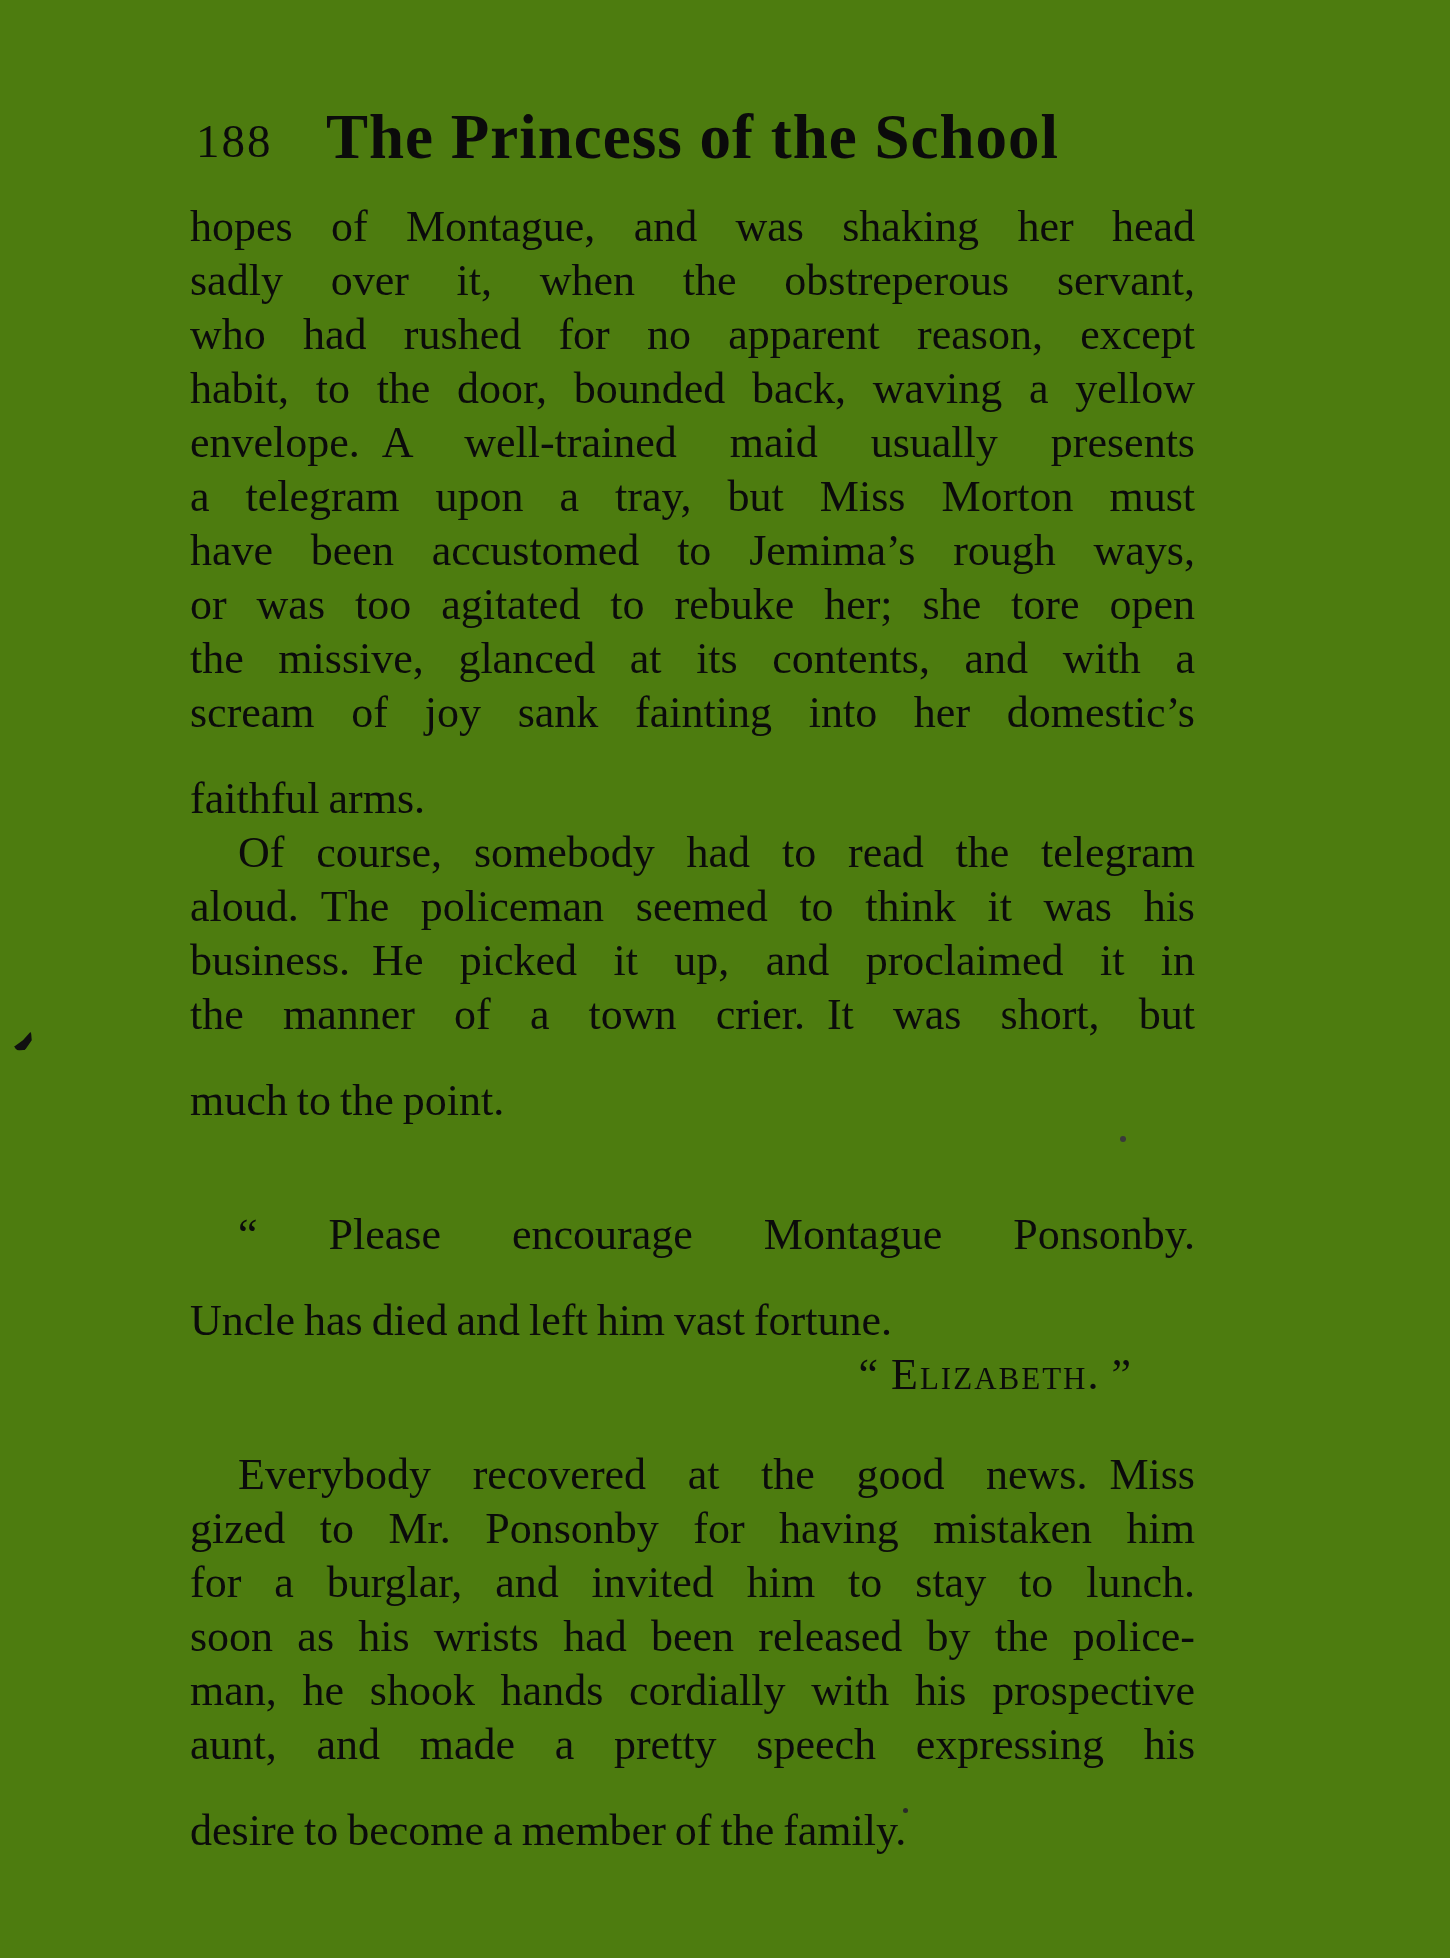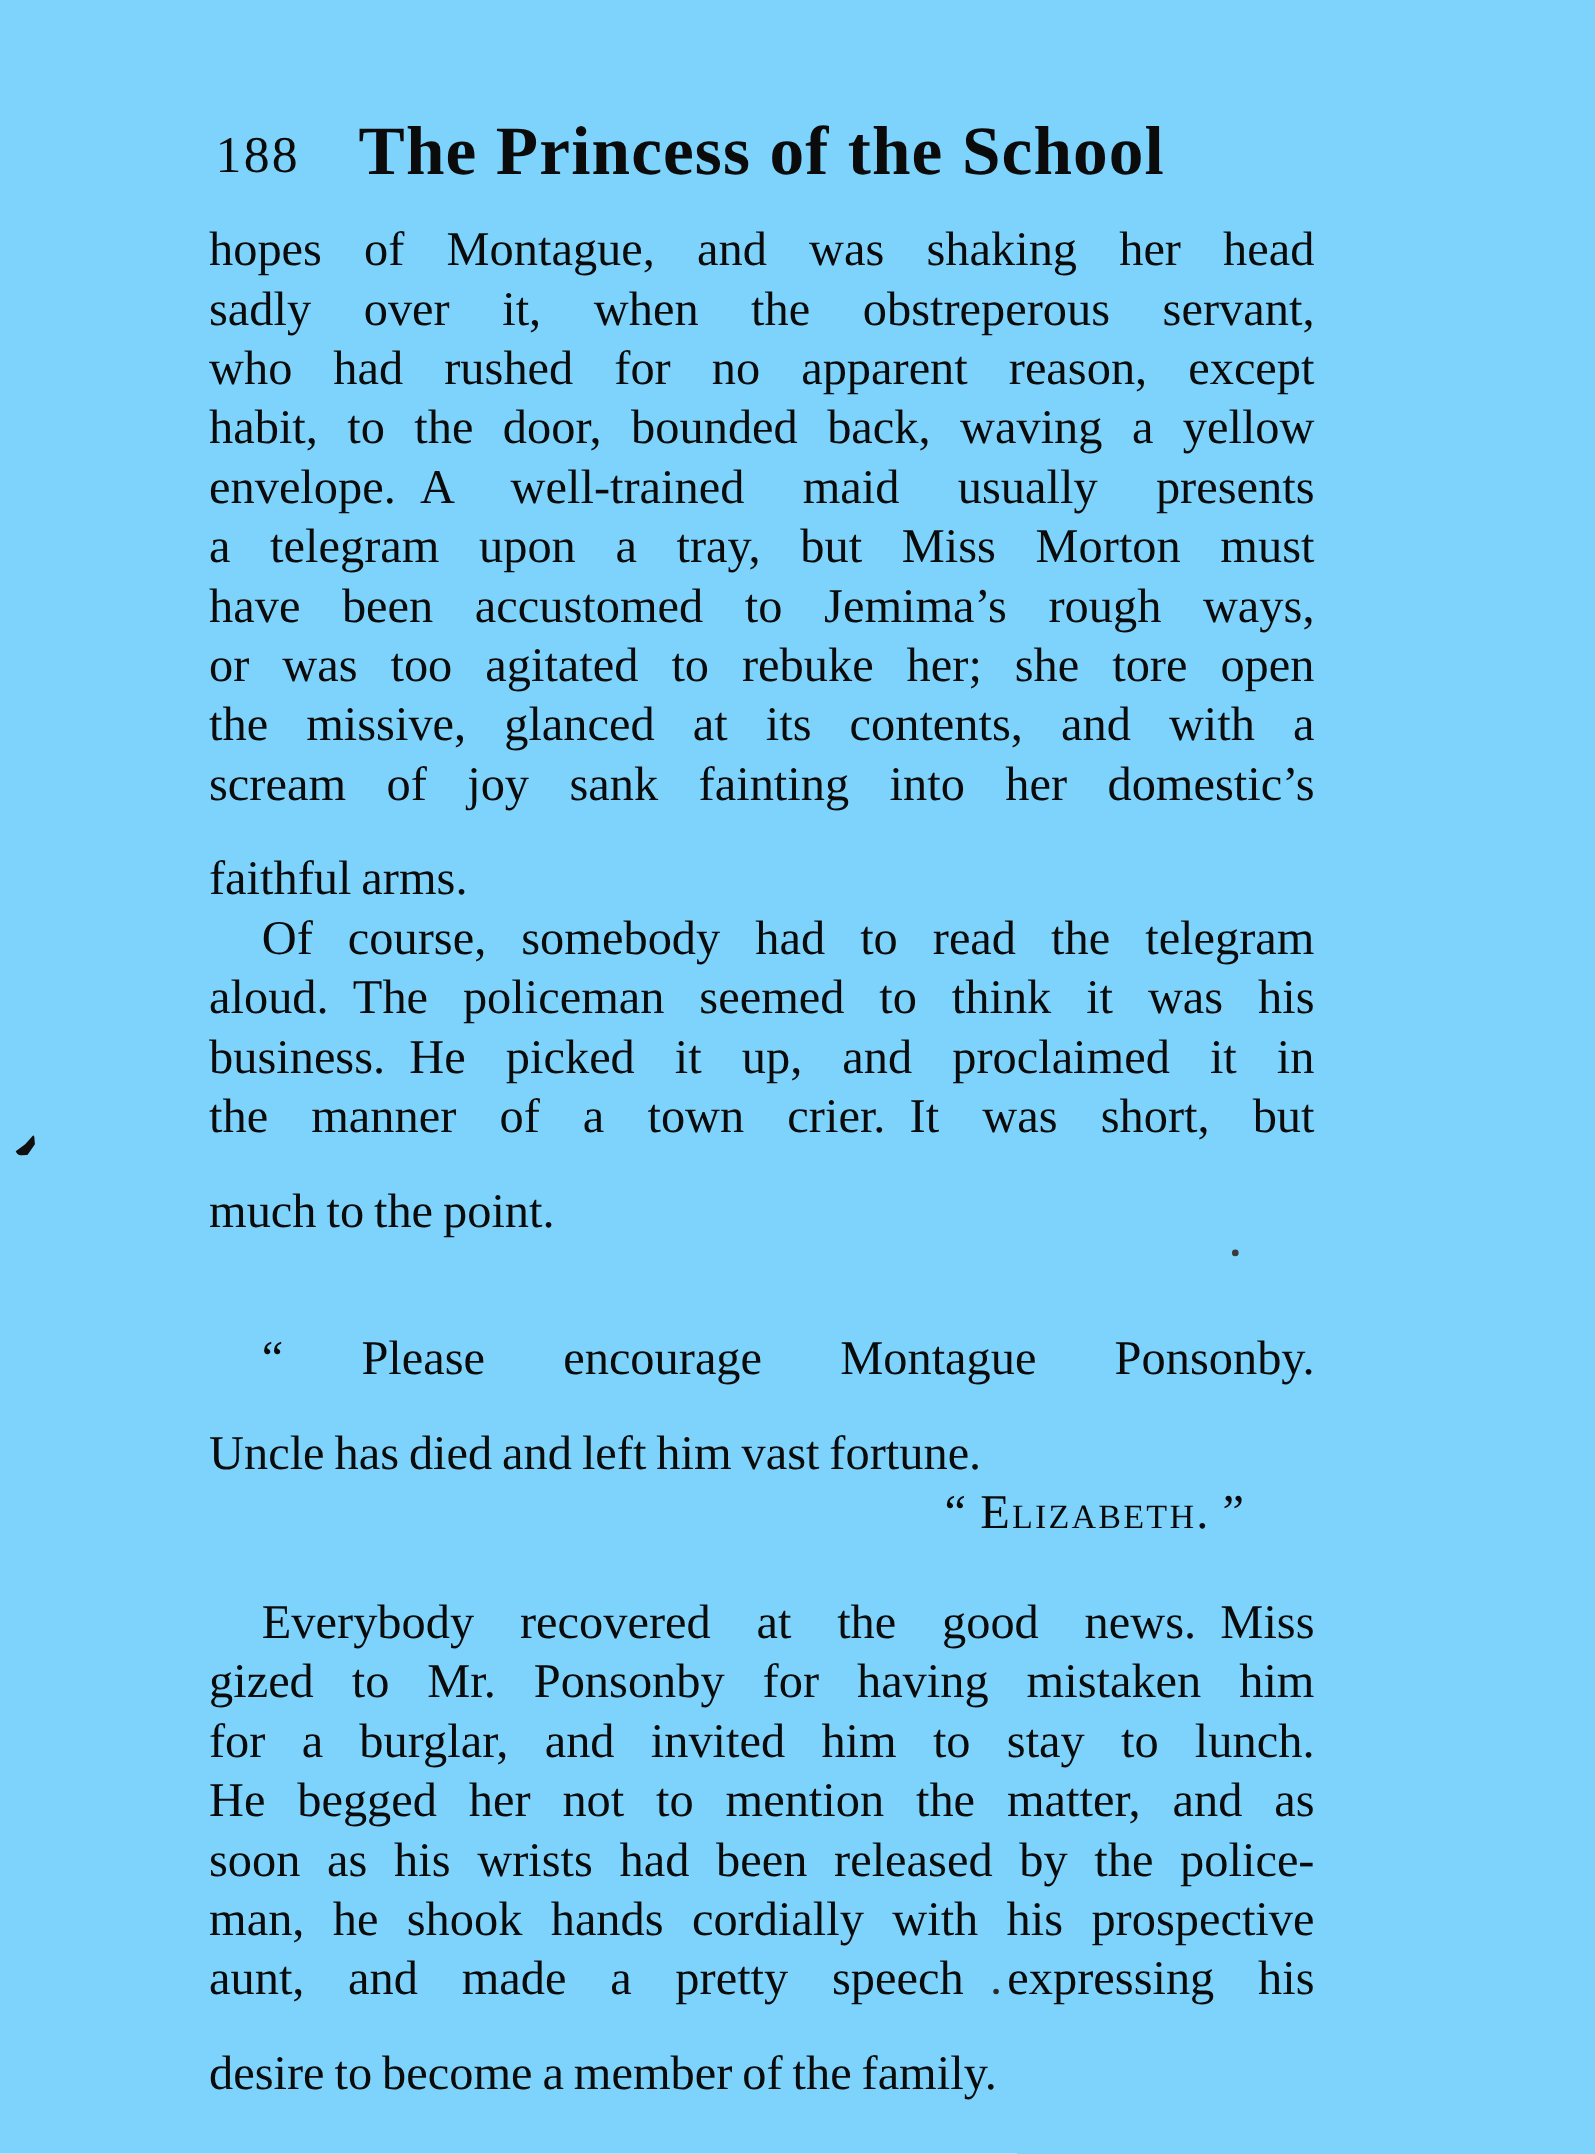--- a/index.html
+++ b/index.html
@@ -4,21 +4,21 @@
 <style>
   html, body {
     margin: 0;
     padding: 0;
     background: #ffffff;
   }
   .page {
     position: relative;
     width: 1450px;
     height: 1958px;
-    background: #7dd3fc;
+    background: #4d7c0f;
     overflow: hidden;
     font-family: "Liberation Serif", "DejaVu Serif", serif;
     color: #0b0b0b;
   }
   
   .running-head {
     position: absolute;
     left: 190px;
     top: 104px;
     width: 1005px;
@@ -144,21 +144,20 @@
     <div class="telegram">
       <div class="line indent">“ Please encourage Montague Ponsonby.</div>
       <div class="line flush">Uncle has died and left him vast fortune.</div>
       <div class="line telegram-signature">“ Elizabeth. ”</div>
     </div>
 
     <div class="para para-3">
       <div class="line indent">Everybody recovered at the good news. Miss</div>
       <div class="line">gized to Mr. Ponsonby for having mistaken him</div>
       <div class="line">for a burglar, and invited him to stay to lunch.</div>
-      <div class="line">He begged her not to mention the matter, and as</div>
       <div class="line">soon as his wrists had been released by the police-</div>
       <div class="line">man, he shook hands cordially with his prospective</div>
       <div class="line">aunt, and made a pretty speech expressing his</div>
       <div class="line flush">desire to become a member of the family.</div>
     </div>
 
   </div>
 
   <div class="speck-margin"></div>
   <div class="speck-dot-a"></div>

